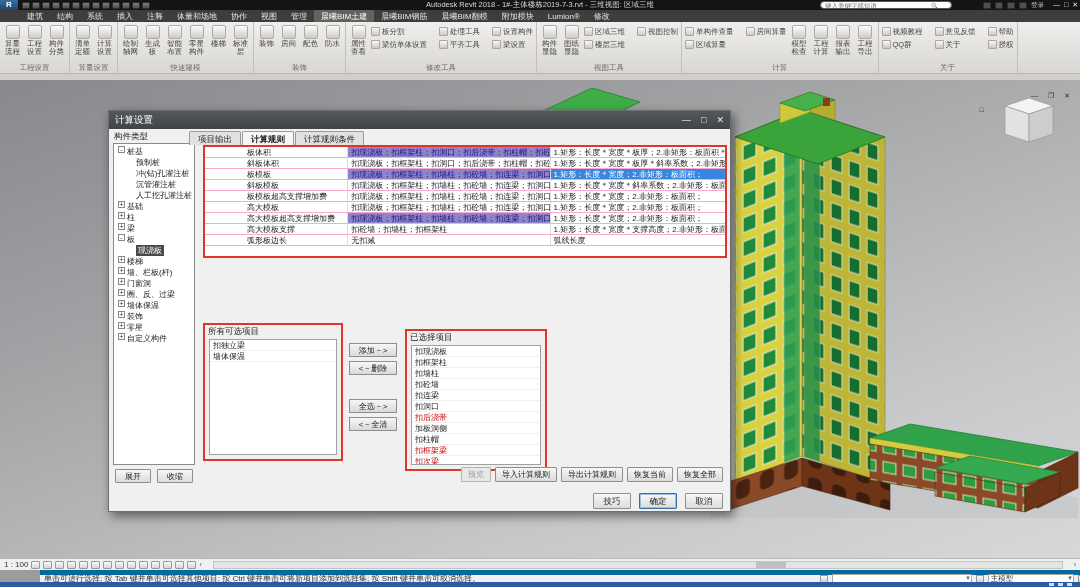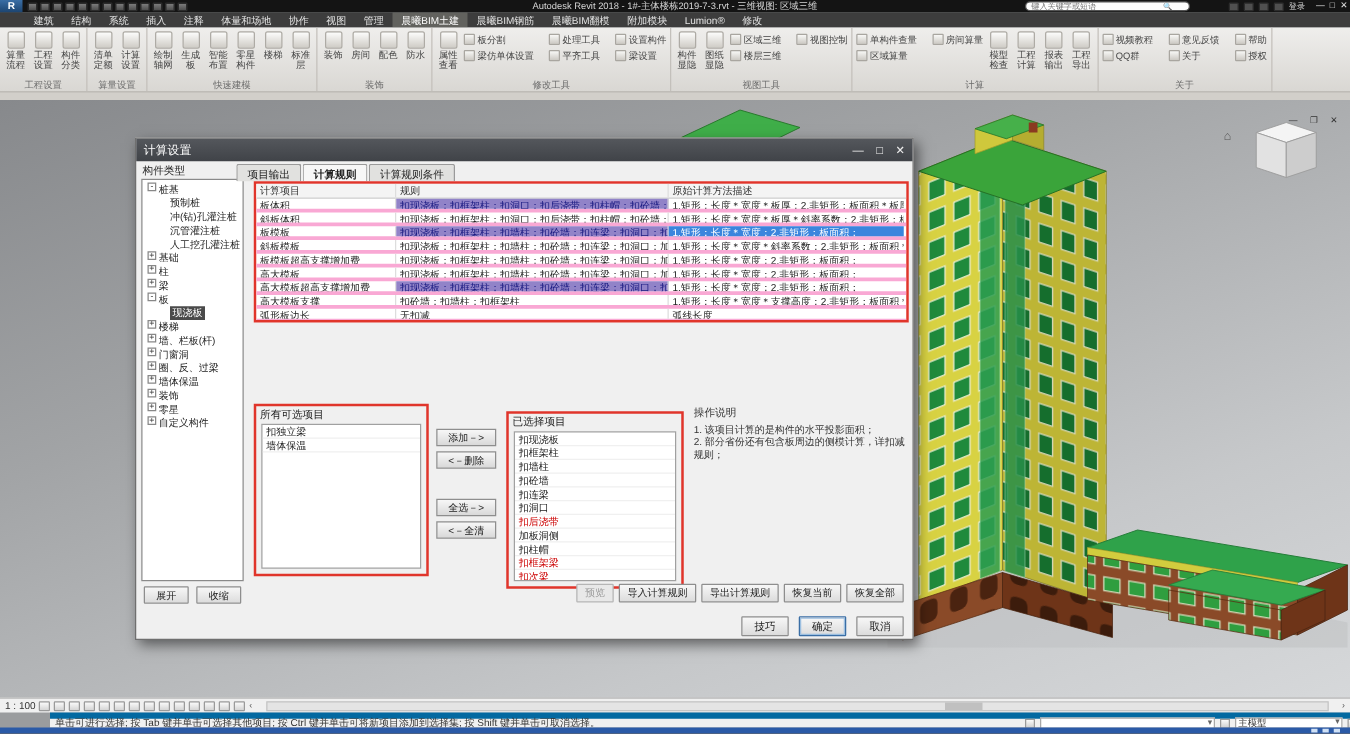--- a/index.html
+++ b/index.html
@@ -60,21 +60,21 @@
   .tsel { background:#4a4a4a; color:#fff; padding:0 2px; }
   .treebtn { position:absolute; top:340px; width:36px; height:14px; font-size:8px; text-align:center; line-height:13px; background:linear-gradient(#f7f7f7,#dcdcdc); border:1px solid #8e8e8e; border-radius:1px; }
 
   .dtabs { position:absolute; left:80px; top:2px; display:flex; }
   .dtab { height:14px; padding:0 8px; font-size:8.5px; line-height:14px; border:1px solid #9a9a9a; border-bottom:none; background:#e1e1df; margin-right:1px; border-radius:2px 2px 0 0; }
   .dtab.active { background:#f7f7f7; font-weight:bold; }
 
   .tablewrap { position:absolute; left:94px; top:16px; width:524px; height:113px; border:2px solid #e0352b; background:#fff; overflow:hidden; }
   .thead,.trowt { display:flex; }
   .thead { background:#f4f4f4; border-bottom:1px solid #cfcfcf; height:12px; }
-  .trowt { height:11px; border-bottom:3px solid #f9a8d4; }
+  .trowt { height:11px; border-bottom:1px solid #f9a8d4;padding-left:39px; }
   .tc { padding:0 3px; white-space:nowrap; overflow:hidden; border-right:1px solid #ddd; line-height:11px; font-size:8px; }
   .thead .tc { line-height:12px; color:#333; }
   .c1 { width:112px; } .c2 { width:218px; } .c3 { width:188px; border-right:none; }
   .hl { background:#9183c8; color:#181880; }
   .selblue { background:#3a85dd; color:#fff; }
 
   .redbox { position:absolute; border:2px solid #e0352b; }
   .lbtitle { font-size:8.5px; padding:1px 3px; }
   .listinner { position:absolute; left:4px; right:4px; top:14px; bottom:4px; background:#fff; border:1px solid #a0a0a0; overflow:hidden; }
   .li { height:11px; line-height:11px; padding:0 3px; font-size:8px; border-bottom:1px solid #f0f0f0; white-space:nowrap; }
@@ -548,25 +548,20 @@
         <div class="treebtn" id="btnExpand" style="left:6px">展开</div>
         <div class="treebtn" id="btnCollapse" style="left:48px">收缩</div>
 
         <div class="dtabs" id="dlgTabs">
             <span class="dtab">项目输出</span>
             <span class="dtab active">计算规则</span>
             <span class="dtab">计算规则条件</span>
           </div>
 
         <div class="tablewrap" id="rulesTable">
-            <div class="thead">
-              <span class="tc c1">计算项目</span>
-              <span class="tc c2">规则</span>
-              <span class="tc c3">原始计算方法描述</span>
-            </div>
             <div class="trowt">
               <span class="tc c1">板体积</span>
               <span class="tc c2 hl">扣现浇板；扣框架柱；扣洞口；扣后浇带；扣柱帽；扣砼墙；扣墙柱</span>
               <span class="tc c3">1.矩形：长度＊宽度＊板厚；2.非矩形：板面积＊板厚；</span>
             </div>
             <div class="trowt">
               <span class="tc c1">斜板体积</span>
               <span class="tc c2">扣现浇板；扣框架柱；扣洞口；扣后浇带；扣柱帽；扣砼墙；扣墙柱</span>
               <span class="tc c3">1.矩形：长度＊宽度＊板厚＊斜率系数；2.非矩形：板面积 ...</span>
             </div>
@@ -632,27 +627,20 @@
               <div class="li">扣连梁</div>
               <div class="li">扣洞口</div>
               <div class="li red">扣后浇带</div>
               <div class="li">加板洞侧</div>
               <div class="li">扣柱帽</div>
               <div class="li red">扣框架梁</div>
               <div class="li red">扣次梁</div>
             </div>
         </div>
 
-        <div class="instr">
-          <div class="ititle">操作说明</div>
-          <div id="instrLines">
-              <div class="iline">1. 该项目计算的是构件的水平投影面积；</div>
-              <div class="iline">2. 部分省份还有包含板周边的侧模计算，详扣减规则；</div>
-            </div>
-        </div>
 
         <div class="actrow" id="actRow">
             <div class="abtn disabled">预览</div>
             <div class="abtn">导入计算规则</div>
             <div class="abtn">导出计算规则</div>
             <div class="abtn">恢复当前</div>
             <div class="abtn">恢复全部</div>
           </div>
         <div class="footrow" id="footRow">
             <div class="fbtn">技巧</div>

